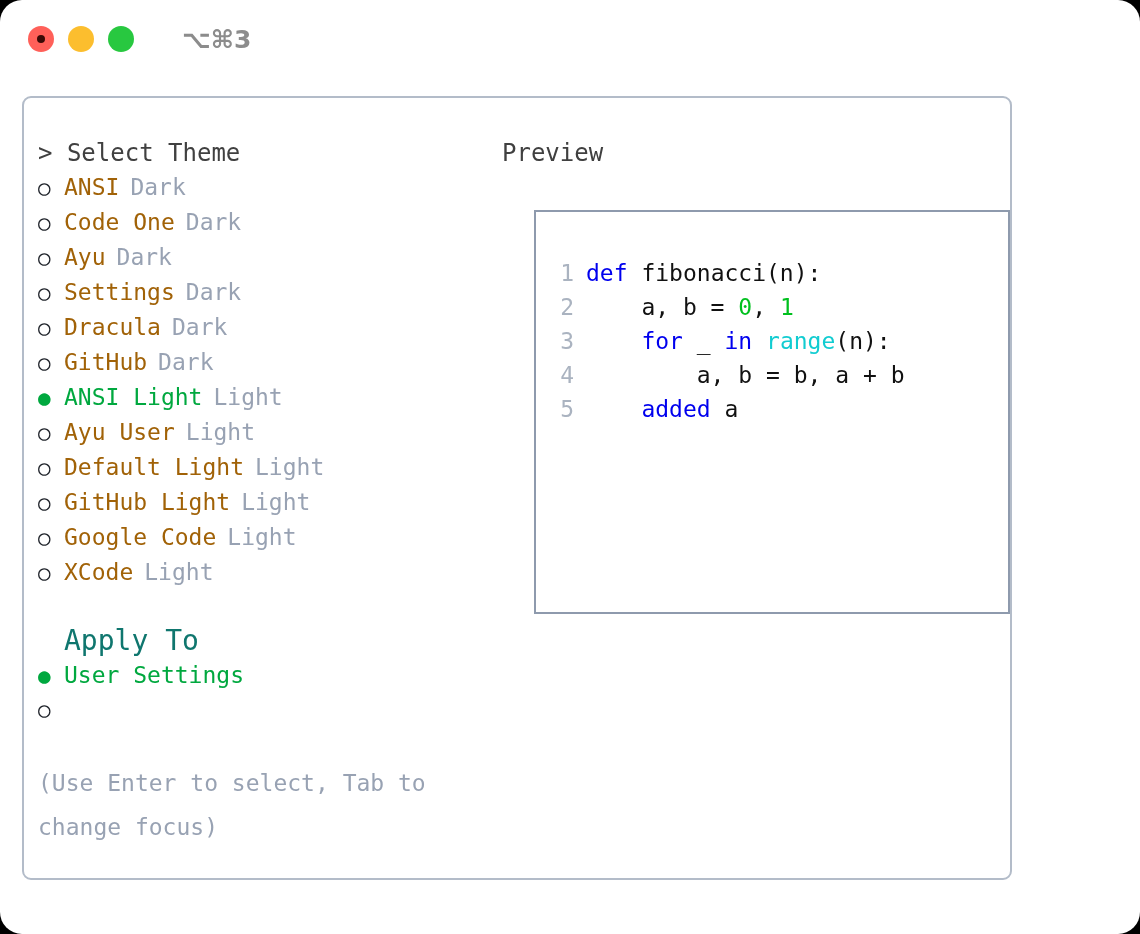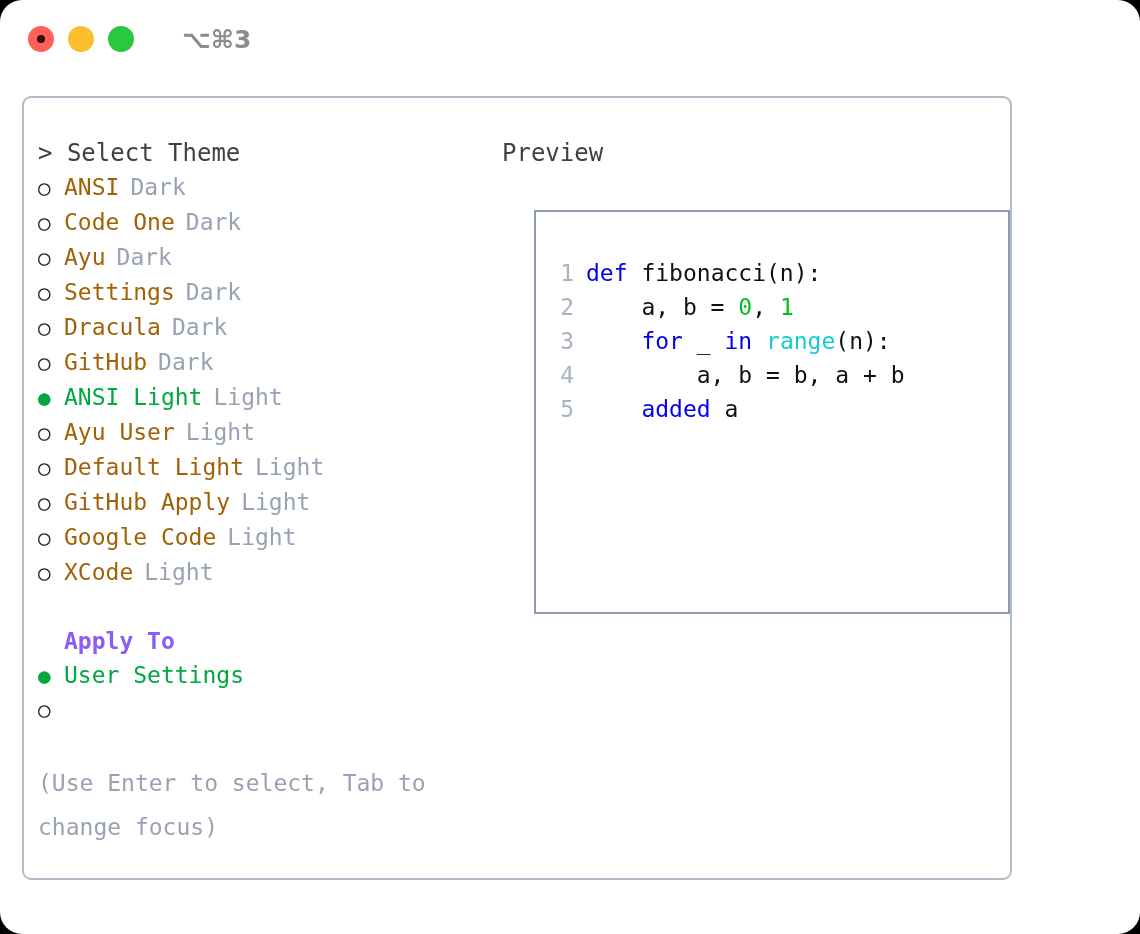--- a/index.html
+++ b/index.html
@@ -125,26 +125,25 @@
   .opt-name { color: #a16207; }
   .opt-row.selected .opt-name { color: #00a83f; }
   .opt-variant {
     color: #98a2b3;
     margin-left: 11px;
   }
 
   .spacer-sm { height: 34px; }
 
   .apply-heading {
-    font-size: 23px;
-    color: #8b5cf6;
+    font-size: 28px;
+    color: #0f766e;
     line-height: 34px;
     padding-left: 26px;
     white-space: pre;
-    font-weight: bold;
   }
 
   #hint {
     margin-top: 34px;
     font-size: 23px;
     line-height: 44px;
     color: #98a2b3;
     width: 410px;
   }
 
@@ -203,21 +202,21 @@
       <div id="theme-list">
           <div class="opt-row"><span class="bullet">○</span><span class="opt-name">ANSI</span><span class="opt-variant">Dark</span></div>
           <div class="opt-row"><span class="bullet">○</span><span class="opt-name">Code One</span><span class="opt-variant">Dark</span></div>
           <div class="opt-row"><span class="bullet">○</span><span class="opt-name">Ayu</span><span class="opt-variant">Dark</span></div>
           <div class="opt-row"><span class="bullet">○</span><span class="opt-name">Settings</span><span class="opt-variant">Dark</span></div>
           <div class="opt-row"><span class="bullet">○</span><span class="opt-name">Dracula</span><span class="opt-variant">Dark</span></div>
           <div class="opt-row"><span class="bullet">○</span><span class="opt-name">GitHub</span><span class="opt-variant">Dark</span></div>
           <div class="opt-row selected"><span class="bullet sel">●</span><span class="opt-name">ANSI Light</span><span class="opt-variant">Light</span></div>
           <div class="opt-row"><span class="bullet">○</span><span class="opt-name">Ayu User</span><span class="opt-variant">Light</span></div>
           <div class="opt-row"><span class="bullet">○</span><span class="opt-name">Default Light</span><span class="opt-variant">Light</span></div>
-          <div class="opt-row"><span class="bullet">○</span><span class="opt-name">GitHub Apply</span><span class="opt-variant">Light</span></div>
+          <div class="opt-row"><span class="bullet">○</span><span class="opt-name">GitHub Light</span><span class="opt-variant">Light</span></div>
           <div class="opt-row"><span class="bullet">○</span><span class="opt-name">Google Code</span><span class="opt-variant">Light</span></div>
           <div class="opt-row"><span class="bullet">○</span><span class="opt-name">XCode</span><span class="opt-variant">Light</span></div>
         </div>
 
       <div class="spacer-sm"></div>
 
       <div class="apply-heading">Apply To</div>
       <div id="apply-list">
           <div class="opt-row selected"><span class="bullet sel">●</span><span class="opt-name">User Settings</span></div>
           <div class="opt-row"><span class="bullet">○</span></div>

